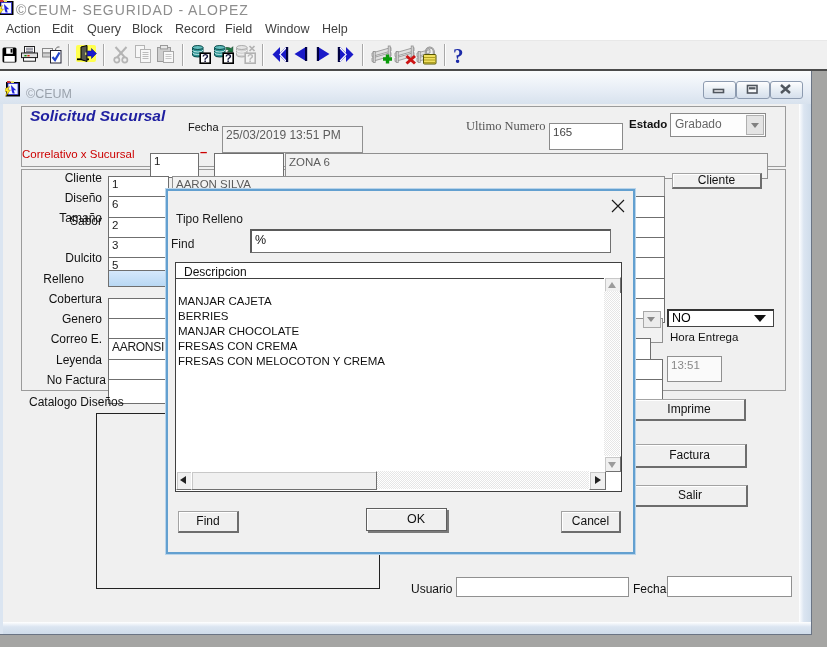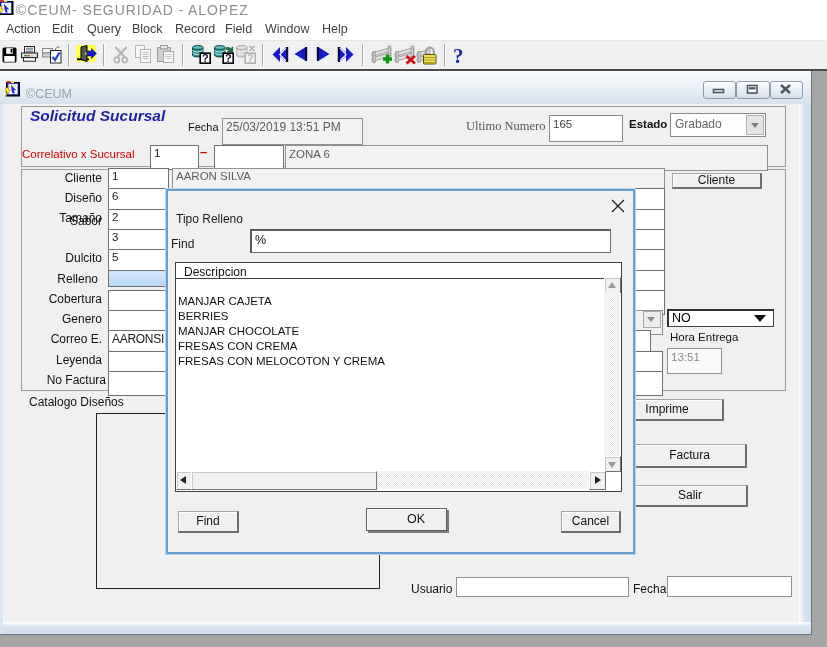--- a/index.html
+++ b/index.html
@@ -24,21 +24,21 @@
       background:linear-gradient(to bottom,#ffffff,#dbe5f1 40%,#cfdcea);}
   #winframe-l{left:0;top:71px;width:3px;height:563px;background:#dbe5f1;}
   #wintitle{left:0px;top:71px;width:811px;height:33px;
       background:linear-gradient(to bottom,#fafcfd,#e8eef6 55%,#d8e2ee);}
   #wintitle .t{left:26px;top:16px;font-size:12.5px;color:#9aa2ac;}
   .capbtn{top:81px;height:16px;width:31px;border:1px solid #8d9bb0;border-radius:3px;
       background:linear-gradient(to bottom,#fdfdfe,#e9eff5 45%,#d5dfec);}
   
   .gbox{border:1px solid #9b9b9b;}
   .fld{background:#ffffff;border:1px solid #6f6f6f;font-size:11.5px;color:#1a1a1a;
-       line-height:15px;padding:0 0 8px 3px;white-space:nowrap;overflow:hidden;}
+       line-height:15px;padding:0 0 8px 3px;white-space:nowrap;overflow:hidden;margin-top:8px;}
   .dfld{background:#f2f2f2;border:1px solid #909090;color:#5c5c5c;}
   .lbl{font-size:12px;color:#111;white-space:nowrap;}
   .rlbl{font-size:12px;color:#111;text-align:right;white-space:nowrap;}
   .btn{background:#f0f0f0;border-top:1px solid #a3a3a3;border-left:1px solid #a3a3a3;
        border-right:2px solid #6d6d6d;border-bottom:2px solid #6d6d6d;
        box-shadow:inset 1px 1px 0 #ffffff;
        font-size:12px;color:#111;text-align:center;}
   
   #dlg{left:166px;top:189px;width:465px;height:361px;background:#f0f0f0;
        border:2px solid #63a0d0;box-shadow:0 0 0 1px #b9d4ea;}
@@ -262,21 +262,21 @@
 <div class="abs fld" style="left:172px;top:188px;width:488px;height:15px;"></div>
 <span class="abs rlbl" style="left:20px;top:211px;width:82px;">Tamaño</span>
 <div class="abs fld" style="left:108px;top:209px;width:56px;height:15px;">2</div>
 <div class="abs fld" style="left:172px;top:209px;width:488px;height:15px;"></div>
 <span class="abs rlbl" style="left:20px;top:214px;width:82px;">Sabor</span>
 <div class="abs fld" style="left:108px;top:229px;width:56px;height:15px;">3</div>
 <div class="abs fld" style="left:172px;top:229px;width:488px;height:15px;"></div>
 <span class="abs rlbl" style="left:20px;top:251px;width:82px;">Dulcito</span>
 <div class="abs fld" style="left:108px;top:249px;width:56px;height:15px;">5</div>
 <div class="abs fld" style="left:172px;top:249px;width:488px;height:15px;"></div>
-<span class="abs rlbl" style="left:16px;top:272px;width:82px;">Relleno</span>
+<span class="abs rlbl" style="left:2px;top:272px;width:82px;">Relleno</span>
 <div class="abs" style="left:108px;top:270px;width:56px;height:15px;border:1px solid #6f6f6f;background:linear-gradient(to bottom,#d5e8fb,#b9d8f4);"></div>
 <div class="abs fld" style="left:172px;top:270px;width:488px;height:15px;"></div>
 <span class="abs rlbl" style="left:20px;top:292px;width:82px;">Cobertura</span>
 <div class="abs fld" style="left:108px;top:290px;width:56px;height:15px;"></div>
 <div class="abs fld" style="left:172px;top:290px;width:488px;height:15px;"></div>
 <span class="abs rlbl" style="left:20px;top:312px;width:82px;">Genero</span>
 <div class="abs fld" style="left:108px;top:310px;width:56px;height:15px;"></div>
 <div class="abs fld dfld" style="left:172px;top:310px;width:486px;height:15px;"></div>
 <div class="abs" style="left:643px;top:311px;width:16px;height:15px;background:#ececec;border:1px solid #a8a8a8;">
   <div class="abs" style="left:3px;top:5px;width:0;height:0;border:4px solid transparent;border-top:5px solid #8a8a8a;"></div>
@@ -288,21 +288,21 @@
 <span class="abs rlbl" style="left:24px;top:373px;width:82px;">No Factura</span>
 <div class="abs fld" style="left:108px;top:371px;width:550px;height:15px;"></div>
 
 <div class="abs btn" style="left:672px;top:173px;width:87px;height:13px;line-height:13px;">Cliente</div>
 <div class="abs" style="left:667px;top:309px;width:104px;height:15px;background:#fff;border:1px solid #444;border-top:2px solid #333;border-left:2px solid #333;">
   <span class="abs" style="left:3px;top:0px;font-size:12.5px;color:#000;">NO</span>
   <div class="abs" style="left:85px;top:4px;width:0;height:0;border:6px solid transparent;border-top:7px solid #111;"></div>
 </div>
 <span class="abs lbl" style="left:670px;top:331px;font-size:11.5px;">Hora Entrega</span>
 <div class="abs fld dfld" style="left:667px;top:348px;width:50px;height:16px;line-height:16px;color:#888;background:#fafafa;">13:51</div>
-<div class="abs btn" style="left:611px;top:399px;width:110px;height:19px;line-height:19px;">Imprime</div>
+<div class="abs btn" style="left:633px;top:399px;width:110px;height:19px;line-height:19px;">Imprime</div>
 <div class="abs btn" style="left:633px;top:444px;width:111px;height:21px;line-height:21px;">Factura</div>
 <div class="abs btn" style="left:633px;top:485px;width:112px;height:19px;line-height:19px;">Salir</div>
 
 <span class="abs lbl" style="left:29px;top:395px;text-align:center;">Catalogo Diseños</span>
 <div class="abs" style="left:96px;top:413px;width:282px;height:174px;border:1px solid #222;"></div>
 <span class="abs lbl" style="left:411px;top:582px;">Usuario</span>
 <div class="abs" style="left:456px;top:577px;width:171px;height:18px;background:#fff;border:1px solid #909090;"></div>
 <span class="abs lbl" style="left:633px;top:582px;">Fecha</span>
 <div class="abs" style="left:667px;top:576px;width:123px;height:19px;background:#fff;border:1px solid #909090;"></div>
 

